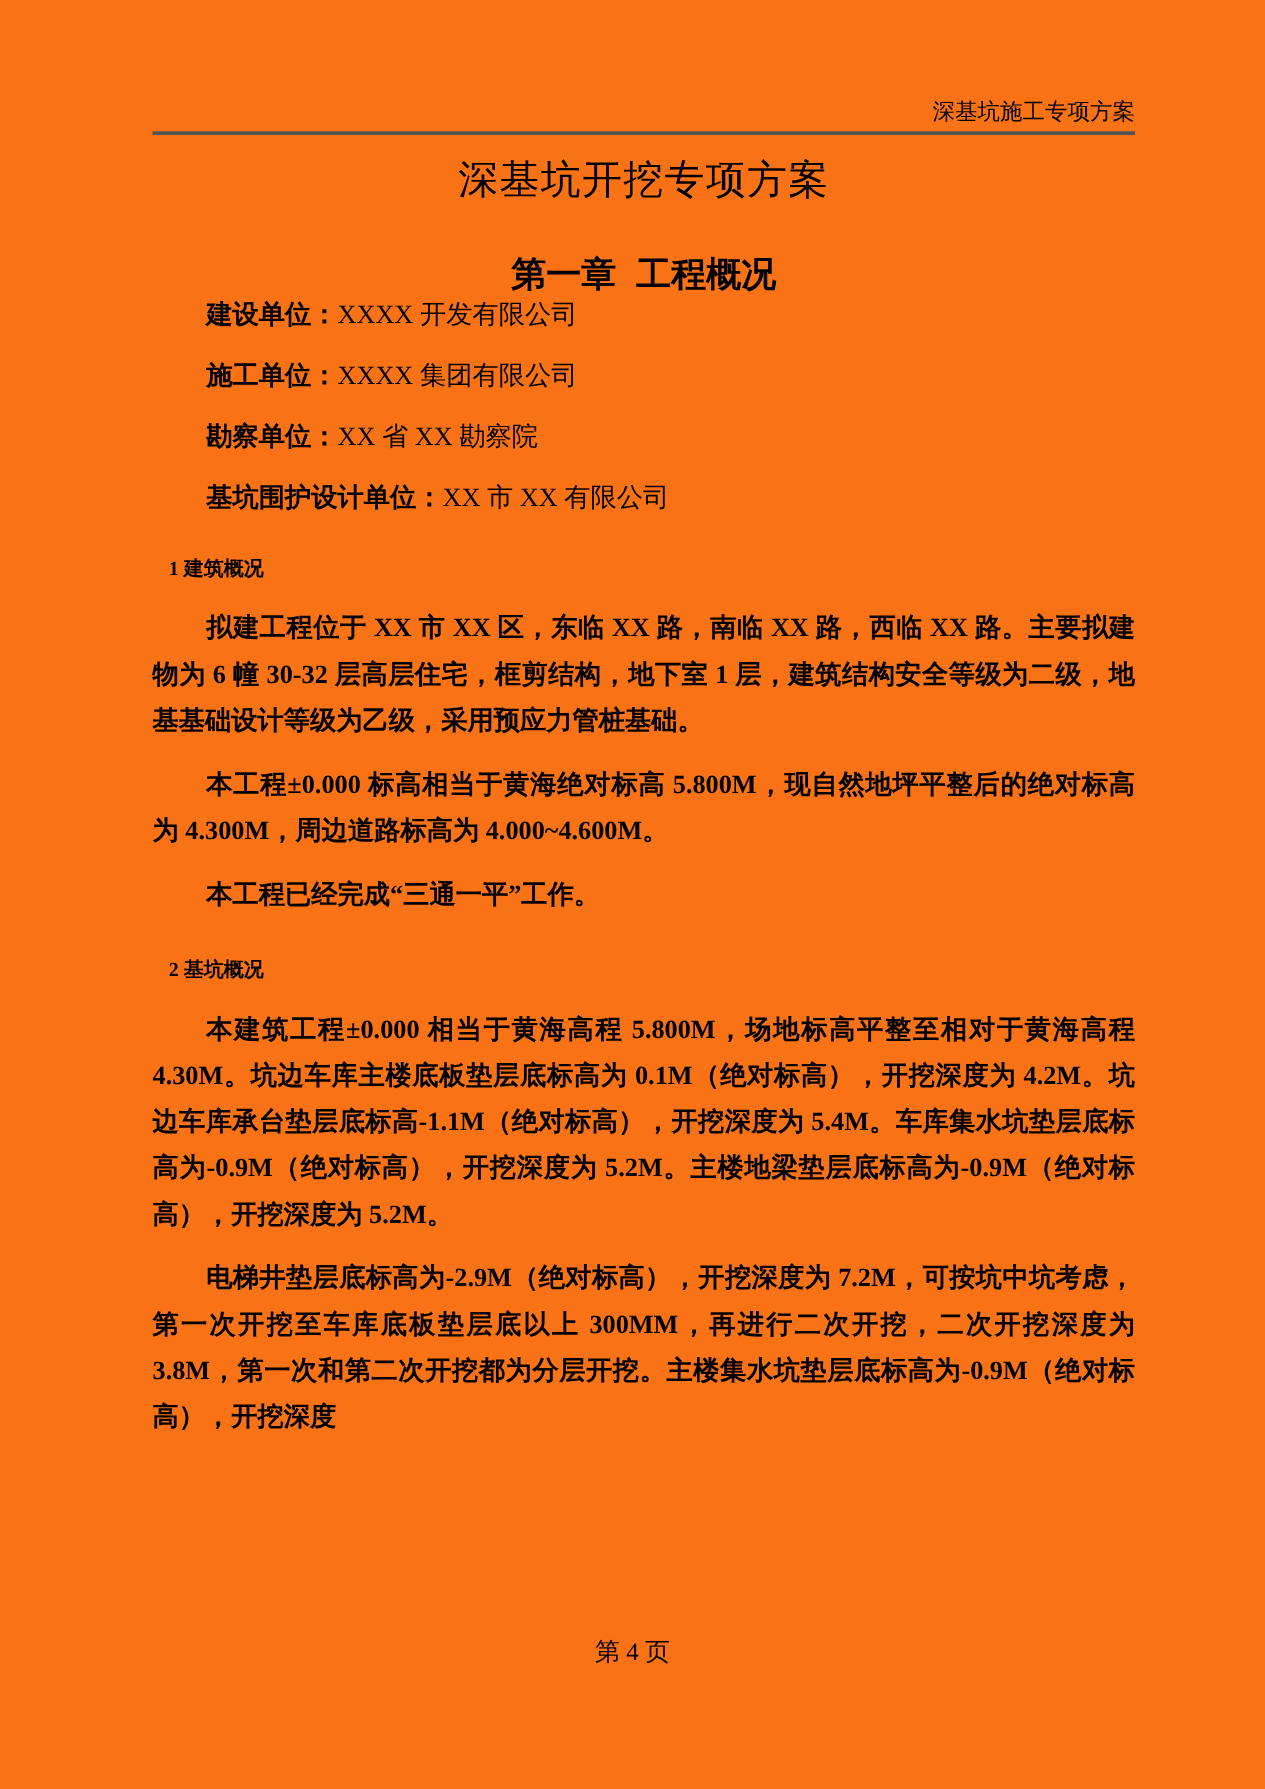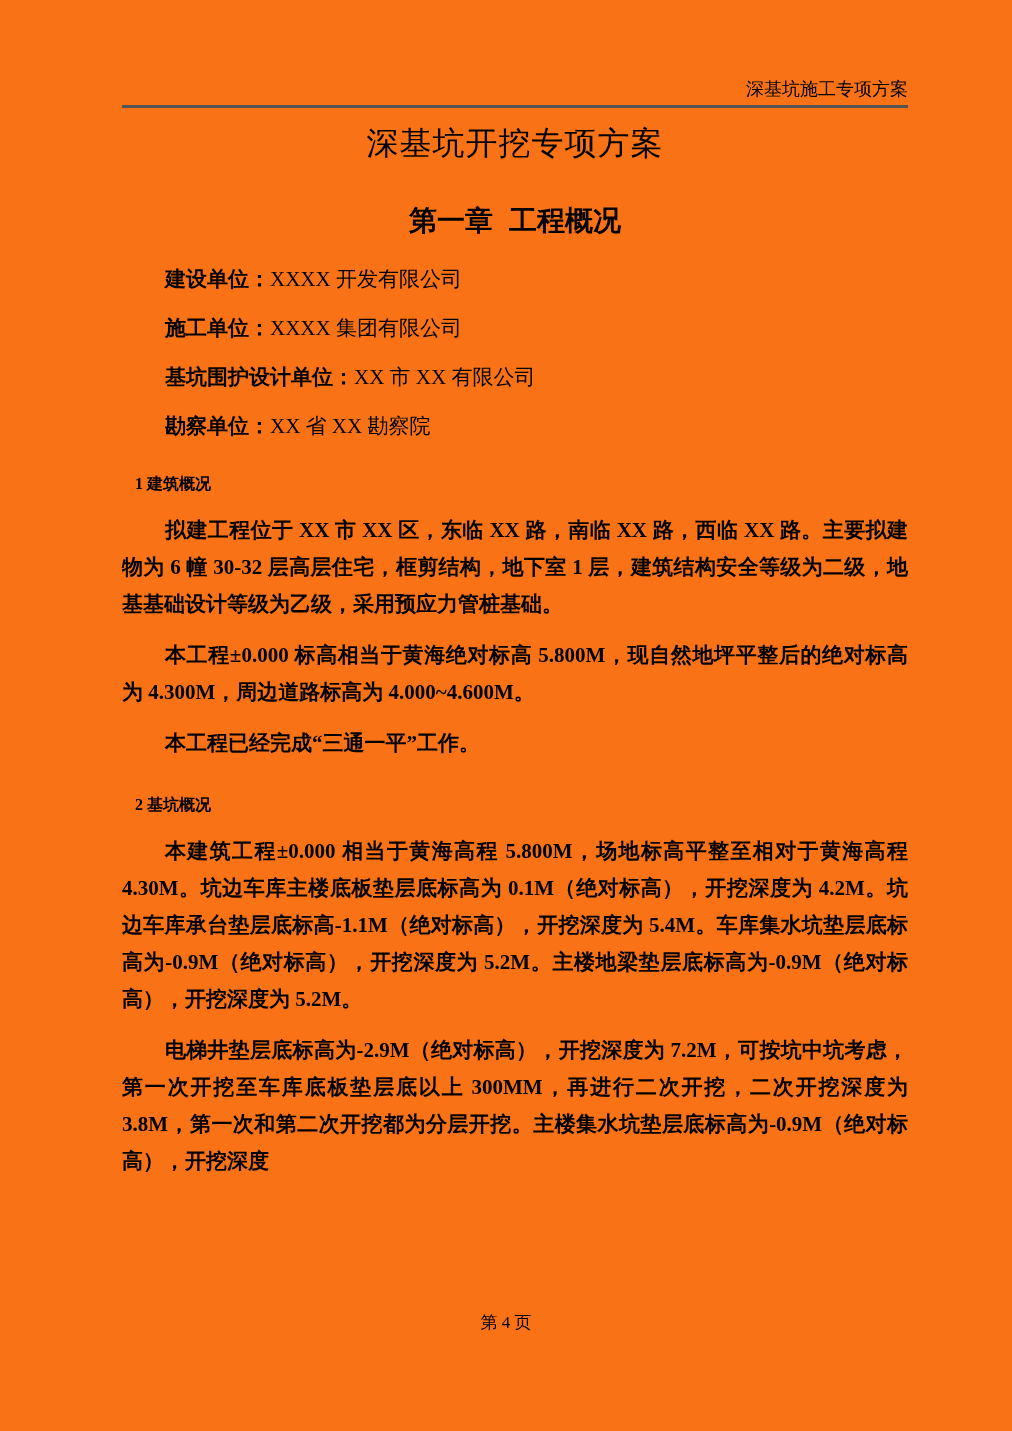--- a/index.html
+++ b/index.html
@@ -37,21 +37,21 @@
     letter-spacing: 1px;
   }
   .chapter {
     margin-top: 44px;
     text-align: center;
     font-weight: bold;
     font-size: 28px;
     line-height: 32px;
   }
   .chapter .chapter-name { margin-left: 16px; }
-  .units { margin-top: 28px; }
+  .units { }
   .unit {
     font-size: 21px;
     line-height: 29px;
     margin: 0 0 20px 0;
     padding-left: 43px;
   }
   .unit .label { font-weight: bold; }
   .section-heading {
     font-size: 16px;
     line-height: 29px;
@@ -66,21 +66,21 @@
     text-indent: 43px;
     margin: 14px 0;
     font-weight: bold;
   }
   .doc-footer {
     position: absolute;
     top: 1312px;
     left: 0;
     width: 100%;
     text-align: center;
-    font-size: 17px;
+    font-size: 20px;
     line-height: 21px;
   }
 </style>
 </head>
 <body>
 
 <div class="page">
   <div class="content">
 
     <div class="doc-header">
@@ -89,22 +89,22 @@
 
     <div class="doc-title">深基坑开挖专项方案</div>
 
     <div class="chapter">
       <span class="chapter-number">第一章</span><span class="chapter-name">工程概况</span>
     </div>
 
     <div class="units">
       <p class="unit"><span class="label">建设单位：</span><span class="value">XXXX 开发有限公司</span></p>
       <p class="unit"><span class="label">施工单位：</span><span class="value">XXXX 集团有限公司</span></p>
+      <p class="unit"><span class="label">勘察单位：</span><span class="value">XX 省 XX 勘察院</span></p>
       <p class="unit"><span class="label">基坑围护设计单位：</span><span class="value">XX 市 XX 有限公司</span></p>
-      <p class="unit"><span class="label">勘察单位：</span><span class="value">XX 省 XX 勘察院</span></p>
     </div>
 
     <div>
       <div class="section-heading">1 建筑概况</div>
       <p class="body-p">拟建工程位于 XX 市 XX 区，东临 XX 路，南临 XX 路，西临 XX 路。主要拟建物为 6 幢 30-32 层高层住宅，框剪结构，地下室 1 层，建筑结构安全等级为二级，地基基础设计等级为乙级，采用预应力管桩基础。</p>
       <p class="body-p">本工程±0.000 标高相当于黄海绝对标高 5.800M，现自然地坪平整后的绝对标高为 4.300M，周边道路标高为 4.000~4.600M。</p>
       <p class="body-p">本工程已经完成“三通一平”工作。</p>
     </div>
 
     <div>

